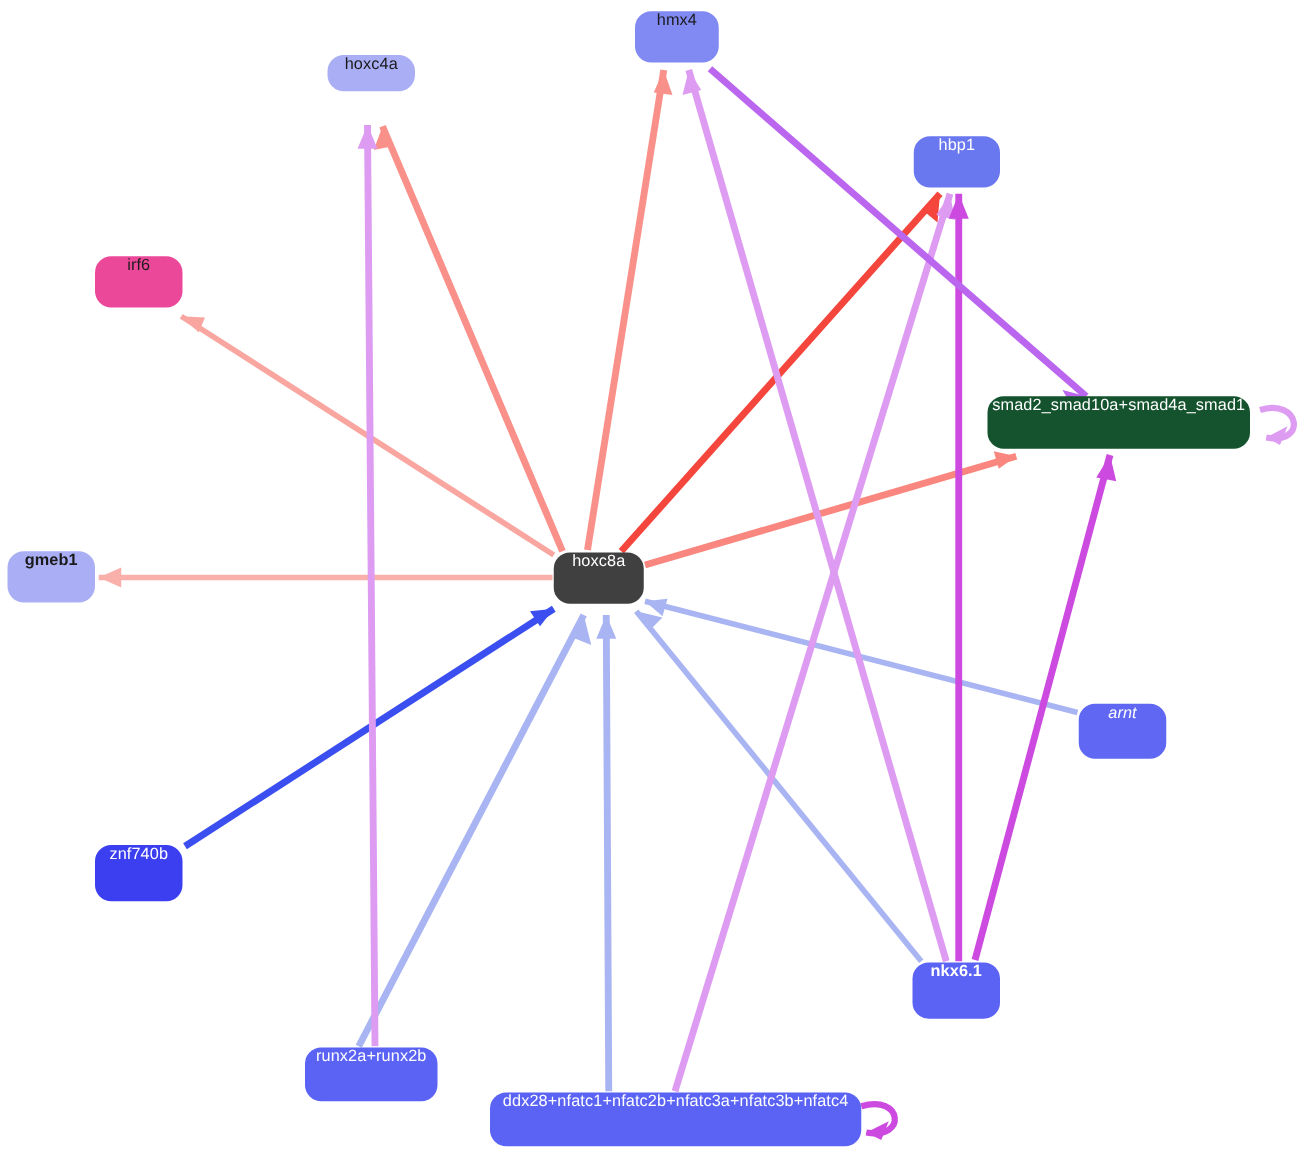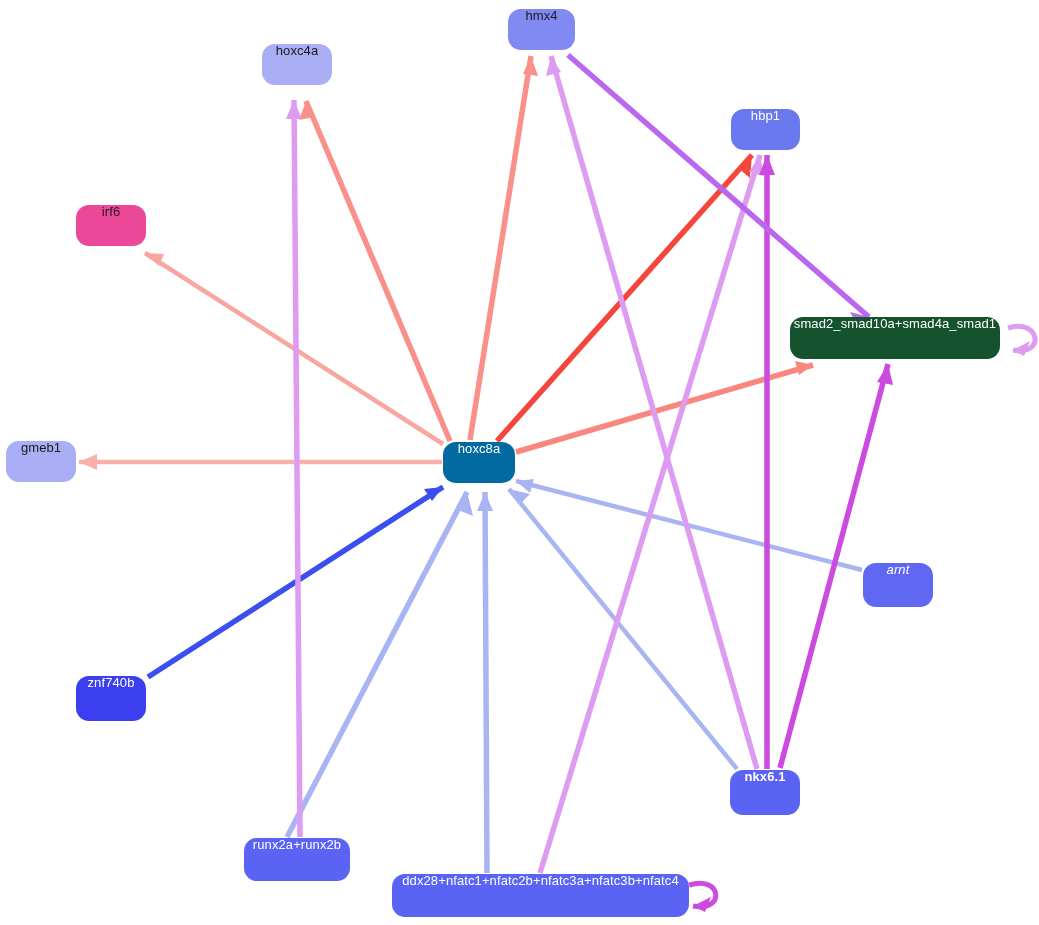--- a/index.html
+++ b/index.html
@@ -134,33 +134,33 @@
       <path d="M 1013 350 L 1030 341 L 1024 356 Z" fill="#dd9bf2"></path>
     </g>
 
     <g>
       <path d="M 689 885 C 722 875 726 912 693 906" stroke="#cc4ae0" stroke-width="5" fill="none"></path>
       <path d="M 693 906 L 711 897 L 705 912 Z" fill="#cc4ae0"></path>
     </g>
 
   </svg>
 
-  <div class="node" style="left:262px;top:44px;width:70px;height:41px;background:#a9aef5;color:#1a1a1a;font-size:13px;">
+  <div class="node" style="left:262px;top:44px;width:70px;height:29px;background:#a9aef5;color:#1a1a1a;font-size:13px;">
     <span class="node-label">hoxc4a</span>
   </div>
 
   <div class="node" style="left:508px;top:9px;width:67px;height:41px;background:#8189f2;color:#1a1a1a;font-size:13px;">
     <span class="node-label">hmx4</span>
   </div>
 
   <div class="node" style="left:76px;top:205px;width:70px;height:41px;background:#ec4899;color:#1a1a1a;font-size:13px;">
     <span class="node-label">irf6</span>
   </div>
 
-  <div class="node" style="left:6px;top:441px;width:70px;height:41px;background:#a9aef5;color:#1a1a1a;font-size:13px;">
+  <div class="node" style="left:6px;top:441px;width:70px;height:41px;background:#a9aef5;color:#1a1a1a;font-size:13px;font-weight:bold;">
     <span class="node-label">gmeb1</span>
   </div>
 
   <div class="node" style="left:731px;top:109px;width:69px;height:41px;background:#6a78f0;color:#ffffff;font-size:13px;">
     <span class="node-label">hbp1</span>
   </div>
 
   <div class="node" style="left:790px;top:317px;width:210px;height:42px;background:#14532d;color:#ffffff;font-size:13px;">
     <span class="node-label">smad2_smad10a+smad4a_smad1</span>
   </div>
@@ -178,17 +178,17 @@
   </div>
 
   <div class="node" style="left:244px;top:838px;width:106px;height:43px;background:#5a63f4;color:#ffffff;font-size:13px;">
     <span class="node-label">runx2a+runx2b</span>
   </div>
 
   <div class="node" style="left:392px;top:874px;width:297px;height:43px;background:#5a63f4;color:#ffffff;font-size:13px;">
     <span class="node-label">ddx28+nfatc1+nfatc2b+nfatc3a+nfatc3b+nfatc4</span>
   </div>
 
-  <div class="node" style="left:443px;top:442px;width:72px;height:41px;background:#0369a1;color:#ffffff;font-size:13px;">
+  <div class="node" style="left:443px;top:442px;width:72px;height:41px;background:#404040;color:#ffffff;font-size:13px;">
     <span class="node-label">hoxc8a</span>
   </div>
 
 </div>
 
 </body></html>

